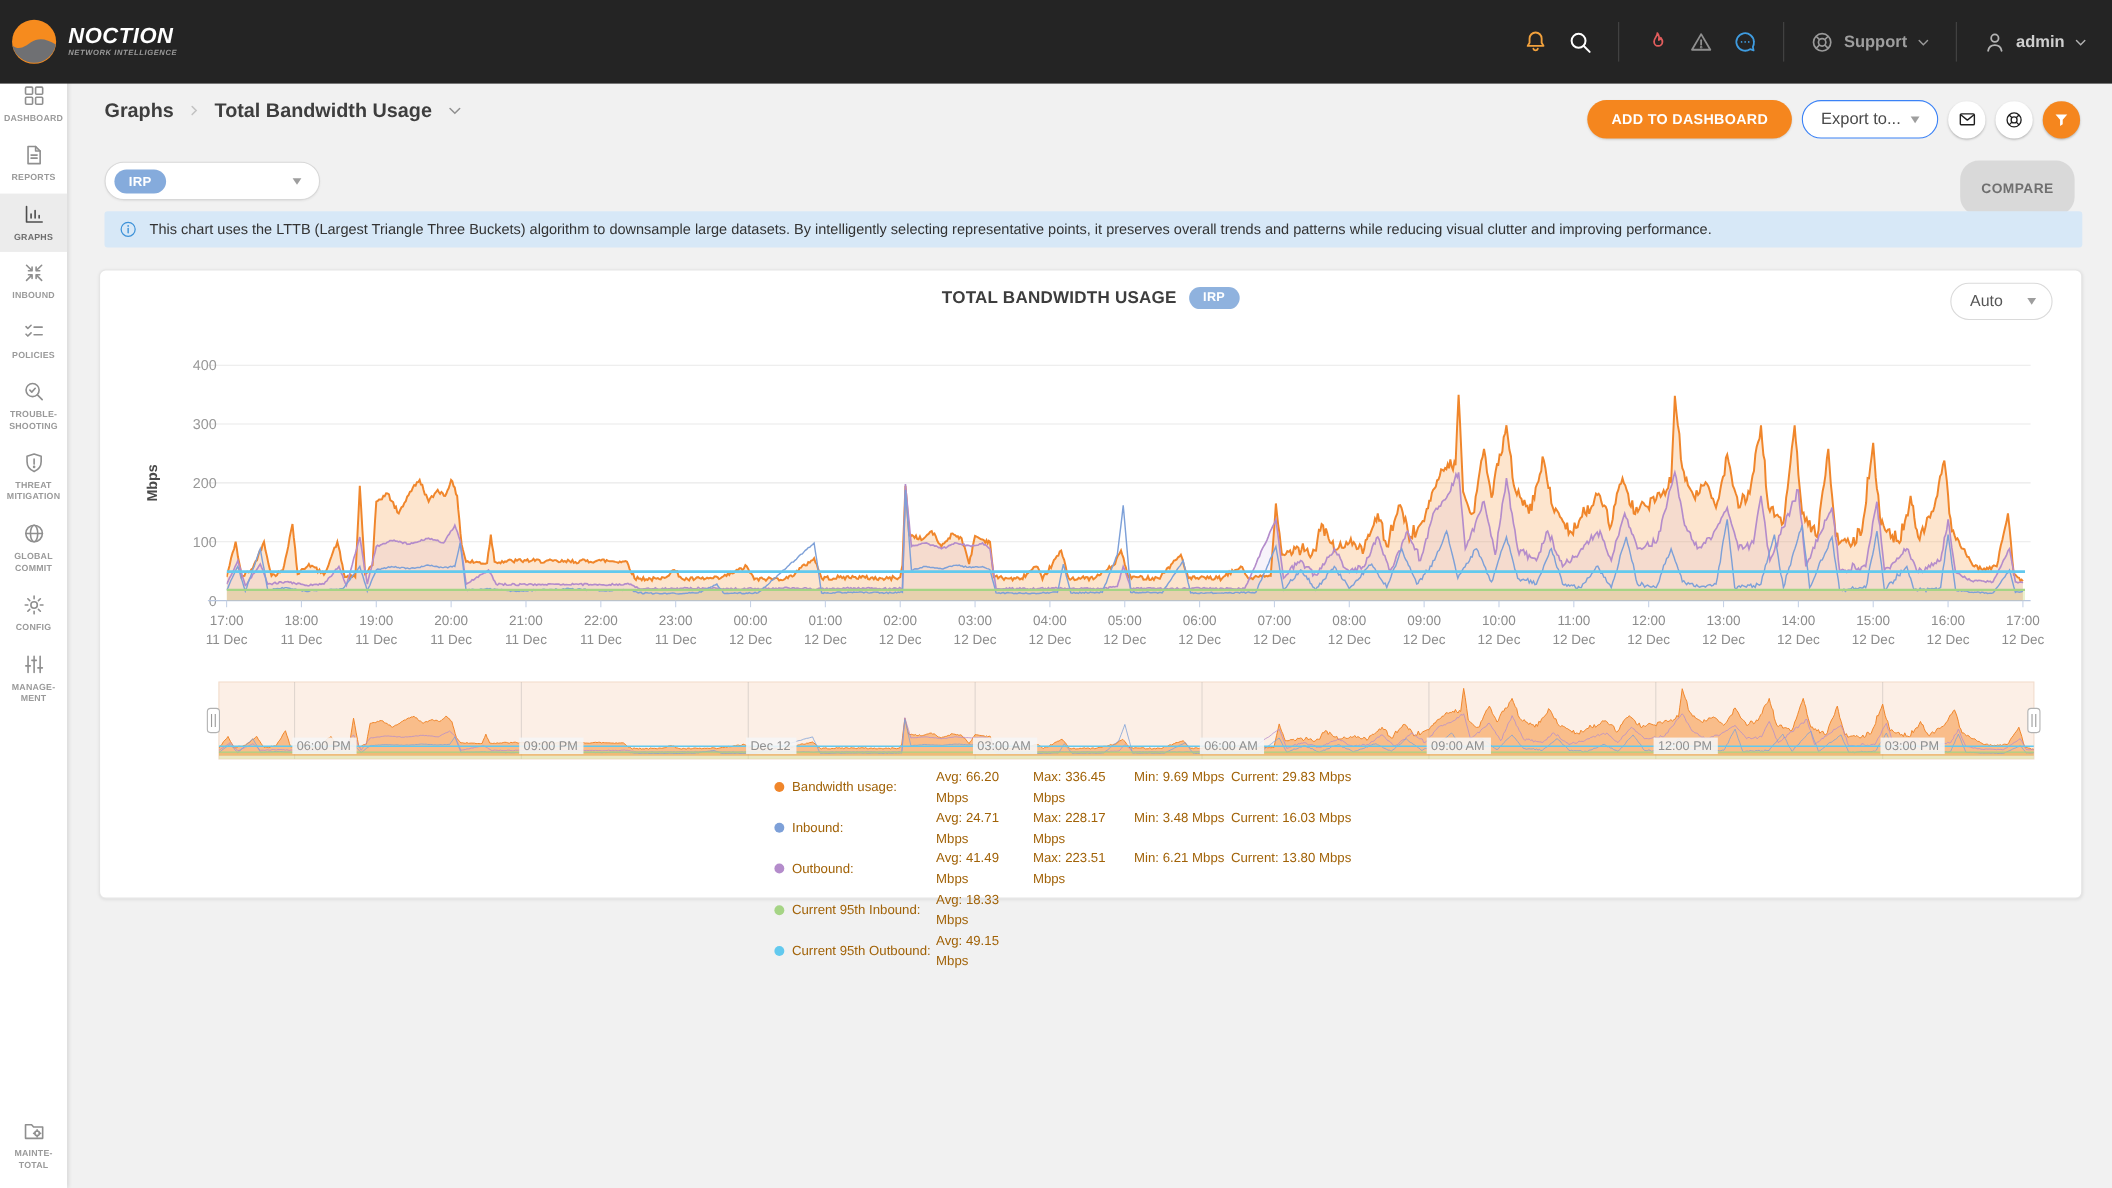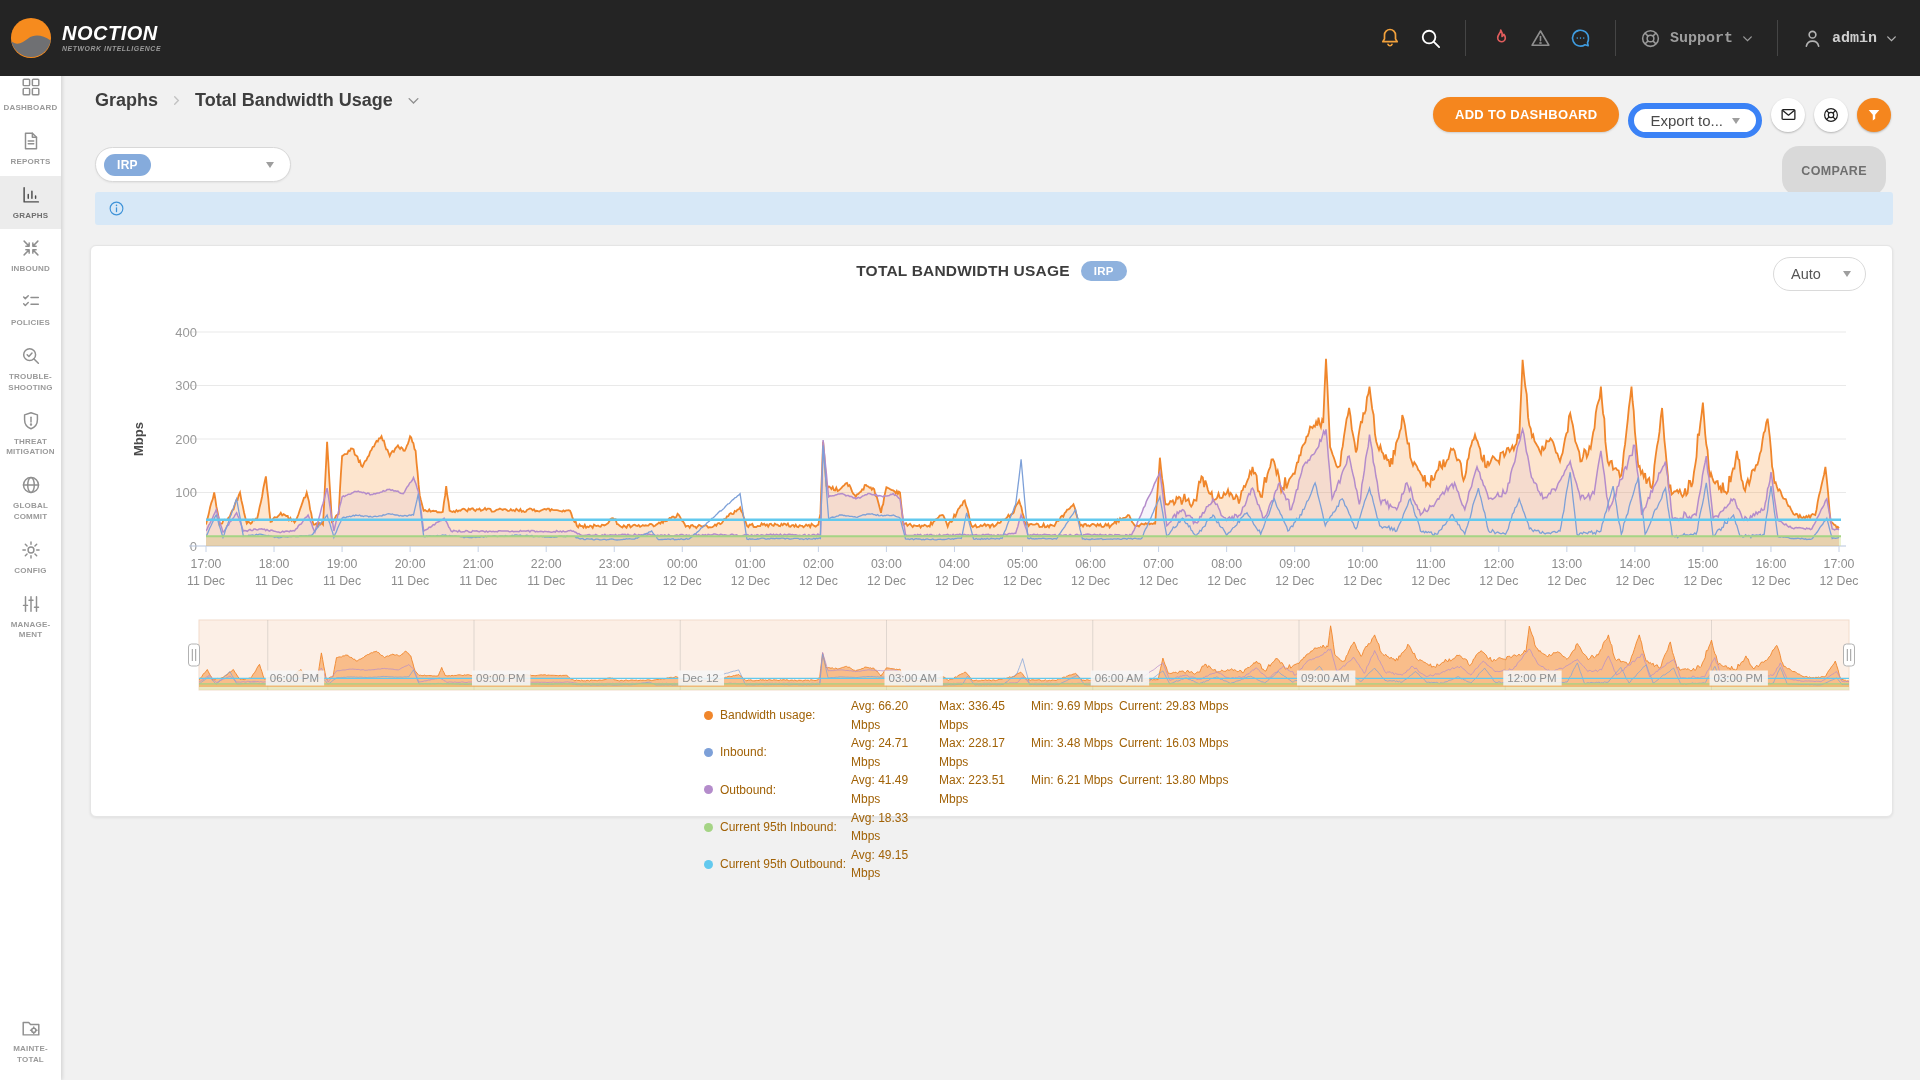--- a/index.html
+++ b/index.html
@@ -12,21 +12,21 @@
   .navbar{position:absolute;top:0;left:0;right:0;height:76px;background:#242424;
           display:flex;align-items:center;justify-content:space-between;
           padding:0 20px 0 10px;box-sizing:border-box;z-index:10;}
   .brand{display:flex;align-items:center;gap:10px;cursor:pointer;}
   .brand-text{display:flex;flex-direction:column;line-height:1;}
   .brand-name{color:#fff;font-weight:700;font-style:italic;font-size:20px;letter-spacing:.5px;}
   .brand-tag{color:#9a9a9a;font-weight:700;font-style:italic;font-size:6.9px;letter-spacing:.55px;margin-top:3px;}
   .nav-right{display:flex;align-items:center;gap:13px;}
   .nav-btn{background:none;border:none;padding:2px;display:flex;align-items:center;gap:8px;}
   .nav-sep{width:1px;height:36px;background:#454545;margin:0 8px;}
-  .nav-label{font-size:15px;font-weight:700;color:#9e9e9e;font-family:Liberation Mono, monospace;}
+  .nav-label{font-size:15px;font-weight:700;color:#9e9e9e;}
   .nav-label.user{color:#cfcfcf;}
 
   
   .sidebar{position:absolute;top:60px;left:0;bottom:0;width:61px;background:#fff;
            box-shadow:1px 0 4px rgba(0,0,0,.15);display:flex;flex-direction:column;
            padding-top:8px;box-sizing:border-box;z-index:5;}
   .side-item{display:flex;flex-direction:column;align-items:center;gap:5px;
              padding:8px 2px;color:#8f8f8f;cursor:pointer;}
   .side-item svg{width:22px;height:22px;}
   .side-label{font-size:8px;font-weight:700;letter-spacing:.2px;color:#9a9a9a;
@@ -37,22 +37,22 @@
   .side-item.bottom{margin-top:auto;margin-bottom:6px;}
 
   
   .content{position:absolute;top:60px;left:61px;right:0;bottom:0;}
   .breadcrumb{position:absolute;left:34px;top:30px;display:flex;align-items:center;gap:13px;}
   .crumb{font-size:18px;font-weight:600;color:#3e3e3e;cursor:pointer;}
   .head-actions{position:absolute;top:31px;right:29px;display:flex;align-items:center;gap:9px;}
   .btn-primary{background:#f5861e;color:#fff;border:none;border-radius:18px;height:35px;
                padding:0 22px;font-size:13px;font-weight:700;letter-spacing:.3px;
                box-shadow:0 1px 2px rgba(0,0,0,.15);}
-  .btn-export{background:#fff;color:#4a4a4a;border:6px solid #3b82f6;border-radius:18px;
-              height:35px;padding:0 16px;font-size:15px;display:flex;align-items:center;gap:9px;margin-top:12px;}
+  .btn-export{background:#fff;color:#4a4a4a;border:1px solid #3b82f6;border-radius:18px;
+              height:35px;padding:0 16px;font-size:15px;display:flex;align-items:center;gap:9px;}
   .circle-btn{width:34px;height:34px;border-radius:50%;border:none;background:#fff;
               display:flex;align-items:center;justify-content:center;
               box-shadow:0 1px 2px rgba(0,0,0,.25);}
   .circle-btn.orange{background:#f5861e;}
   .selector{position:absolute;left:34px;top:87px;width:196px;height:35px;background:#fff;
             border:1px solid #d8d8d8;border-radius:18px;display:flex;align-items:center;
             padding:0 16px 0 8px;box-sizing:border-box;cursor:pointer;
             box-shadow:0 1px 2px rgba(0,0,0,.06);}
   .tag-pill{background:#85abdc;color:#fff;font-size:12px;font-weight:700;border-radius:12px;
             padding:4px 13px;letter-spacing:.3px;}
@@ -307,20 +307,21 @@
     <span class="caret caret-down"></span>
   </div>
   <button class="btn-compare">COMPARE</button>
 
   <div class="banner">
     <svg width="17" height="17" viewBox="0 0 24 24" fill="none">
       <circle cx="12" cy="12" r="9" stroke="#3e92d8" stroke-width="1.6"></circle>
       <path d="M12 11v5.4" stroke="#3e92d8" stroke-width="1.8" stroke-linecap="round"></path>
       <circle cx="12" cy="7.6" r="1.1" fill="#3e92d8"></circle>
     </svg>
+    <span class="banner-text">This chart uses the LTTB (Largest Triangle Three Buckets) algorithm to downsample large datasets. By intelligently selecting representative points, it preserves overall trends and patterns while reducing visual clutter and improving performance.</span>
   </div>
 
   <section class="card">
     <div class="card-title-row">
       <span class="card-title">TOTAL BANDWIDTH USAGE</span>
       <span class="badge">IRP</span>
     </div>
     <div class="range-select">
       <span>Auto</span>
       <span class="caret caret-down"></span>

